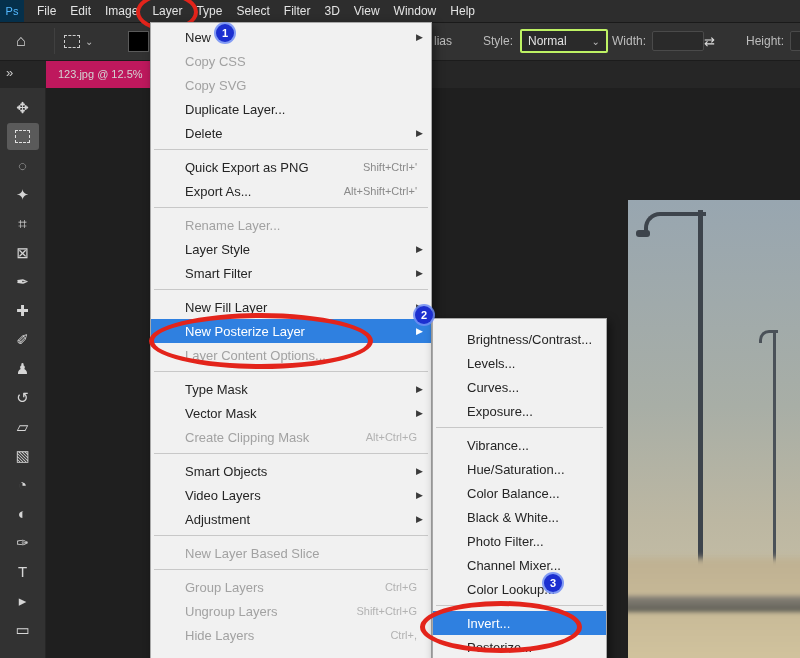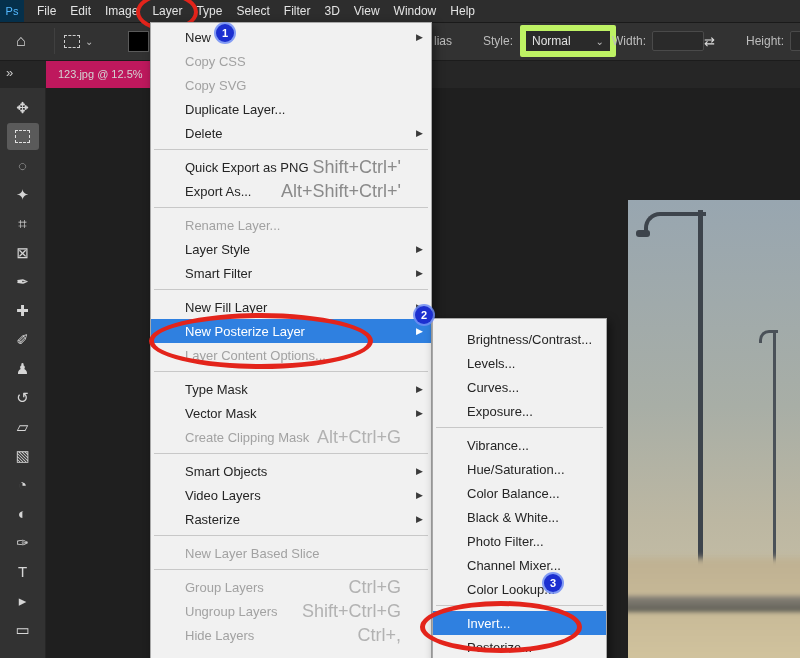--- a/index.html
+++ b/index.html
@@ -15,21 +15,21 @@
 
   
   .options-bar{position:absolute;left:0;top:22px;width:800px;height:38px;background:#323232;
                border-bottom:1px solid #1c1c1c;z-index:4;color:#c6c6c6;font-size:12px}
   .ob-abs{position:absolute;top:0;height:38px;display:flex;align-items:center}
   .ob-btn{color:#dddddd;font-size:16px}
   .ob-sep{position:absolute;left:54px;top:6px;width:1px;height:26px;background:#404040}
   .preset-box{width:14px;height:11px;border:1px dashed #cfcfcf;display:inline-block;margin-right:5px}
   .chev{font-size:10px;color:#bbbbbb}
   .swatch{position:absolute;left:128px;top:9px;width:19px;height:19px;background:#000;border:1px solid #5a5a5a}
-  .ob-select{background:#2a2a2a;border:6px solid #bef264;border-radius:2px;height:20px;width:72px;
+  .ob-select{background:#2a2a2a;border:2px solid #bef264;border-radius:2px;height:20px;width:72px;
              display:flex;align-items:center;justify-content:space-between;padding:0 6px;color:#e2e2e2}
   .ob-input{background:#2a2a2a;border:1px solid #4a4a4a;border-radius:2px;height:18px;width:42px;color:#e2e2e2;
             font-size:11px;padding:0 4px}
   .ob-label{color:#bdbdbd}
 
   
   .tab-bar{position:absolute;left:0;top:61px;width:800px;height:27px;background:#262626;z-index:3}
   .dbl-chev{position:absolute;left:6px;top:4px;color:#c9c9c9;font-size:13px}
   .doc-tab{position:absolute;left:46px;top:0;height:27px;line-height:27px;background:#be185d;
            border-right:1px solid #1f1f1f;padding:0 12px;font-size:11px;color:#d4d4d4;white-space:nowrap}
@@ -44,21 +44,21 @@
   .mk{width:13px;height:11px;border:1px dashed #e0e0e0;display:inline-block}
 
   
   .menu-panel{position:absolute;left:150px;top:22px;width:282px;background:#f1f1f1;border:1px solid #a8a8a8;
               box-shadow:3px 3px 9px rgba(0,0,0,.45);padding-top:2px;box-sizing:border-box;z-index:10;height:680px}
   .sub-panel{position:absolute;left:432px;top:318px;width:175px;background:#f1f1f1;border:1px solid #a8a8a8;
              box-shadow:3px 3px 9px rgba(0,0,0,.45);padding-top:8px;box-sizing:border-box;z-index:11;height:345px}
   .mi{height:24px;display:flex;align-items:center;padding:0 8px 0 34px;font-size:13px;color:#252525;white-space:nowrap}
   .sub-panel .mi{}
   .mi .lbl{flex:1}
-  .mi .sc{color:#8a8a8a;font-size:18px;margin-right:22px}
+  .mi .sc{color:#8a8a8a;font-size:11px;margin-right:6px}
   .mi .arr{width:11px;font-size:9px;color:#3a3a3a;text-align:right}
   .mi.dis .lbl{color:#a2a2a2}
   .mi.dis .sc{color:#b2b2b2}
   .mi.hl{background:#2f80e0}
   .mi.hl .lbl,.mi.hl .arr{color:#ffffff}
   .msep{height:1px;background:#c8c8c8;margin:4px 3px 5px 3px}
 
   
   .photo{position:absolute;left:628px;top:200px;width:172px;height:458px;overflow:hidden;z-index:2}
   .sky{position:absolute;left:0;top:0;right:0;bottom:0;
@@ -278,21 +278,21 @@
   <div class="msep"></div>
   <div class="mi">
       <span class="lbl">Smart Objects</span>
       <span class="arr">▶</span>
     </div>
   <div class="mi">
       <span class="lbl">Video Layers</span>
       <span class="arr">▶</span>
     </div>
   <div class="mi">
-      <span class="lbl">Rasterize</span>
+      <span class="lbl">Adjustment</span>
       <span class="arr">▶</span>
     </div>
   <div class="msep"></div>
   <div class="mi dis">
       <span class="lbl">New Layer Based Slice</span>
     </div>
   <div class="msep"></div>
   <div class="mi dis">
       <span class="lbl">Group Layers</span>
       <span class="sc">Ctrl+G</span>

